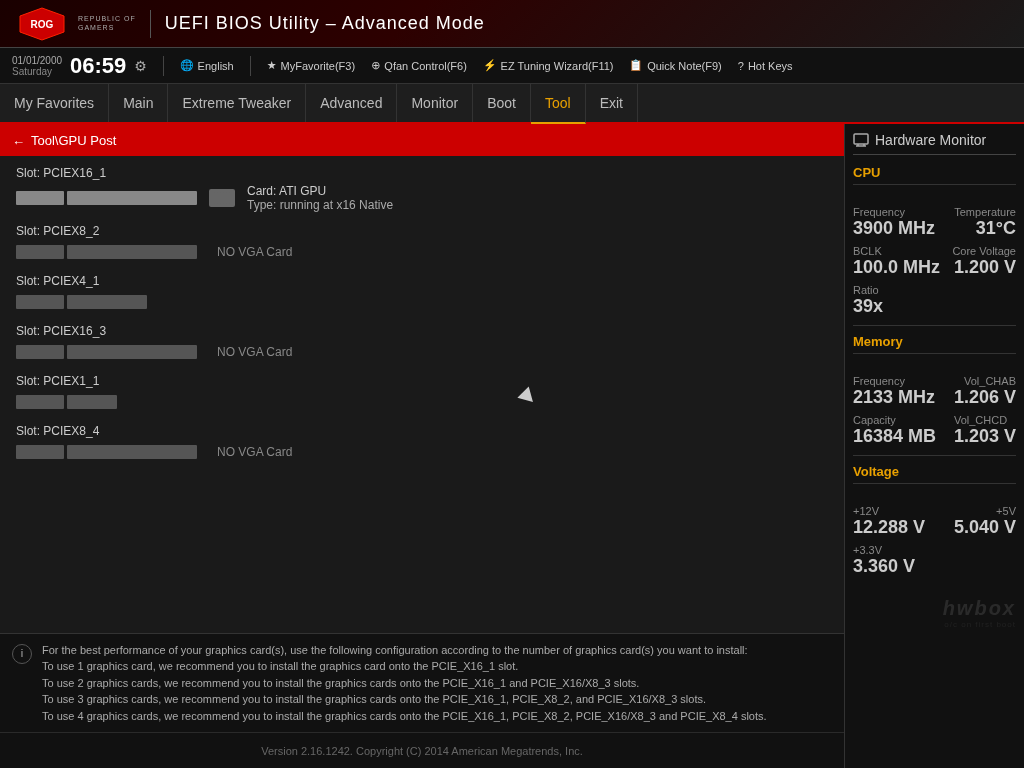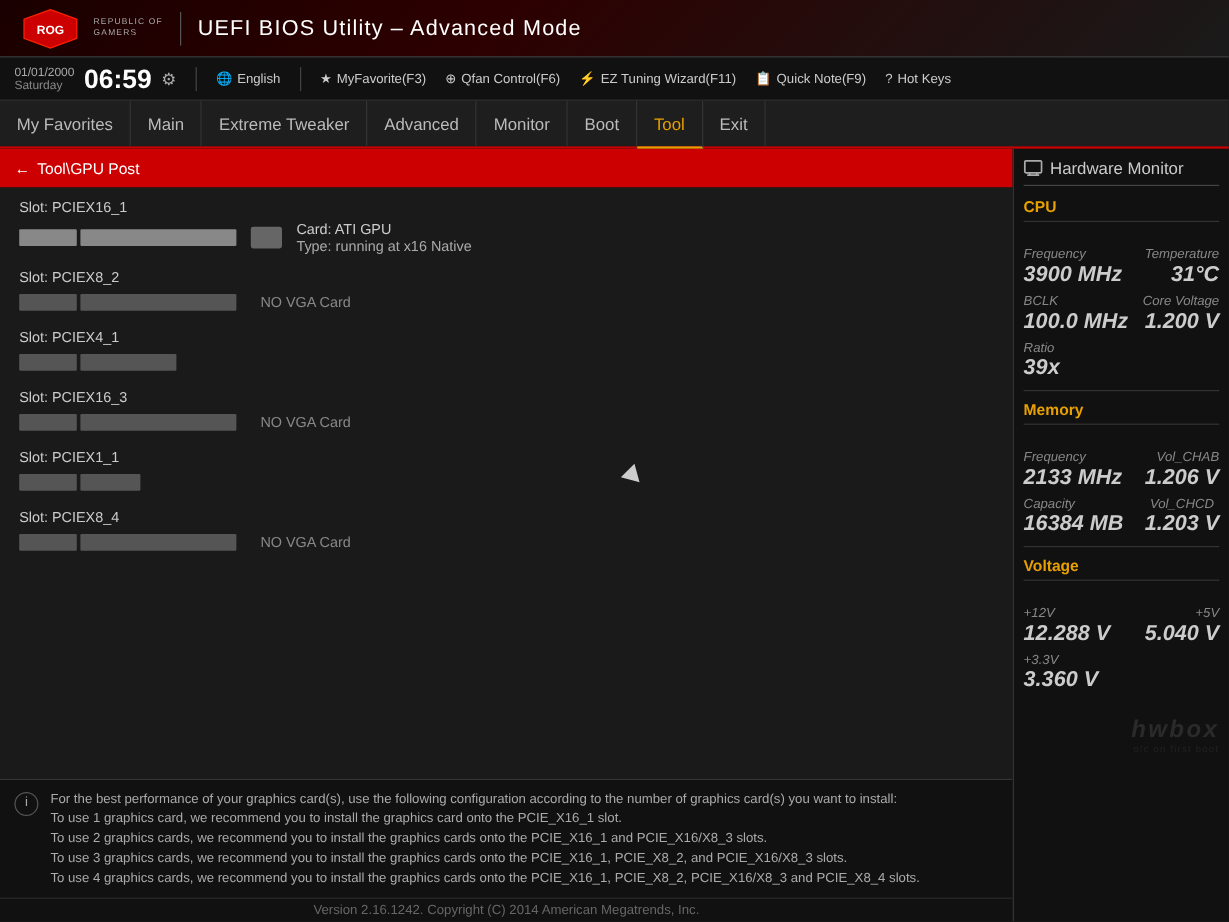--- a/index.html
+++ b/index.html
@@ -196,21 +196,21 @@
       justify-content: center;
       font-size: 11px;
       color: #aaa;
       flex-shrink: 0;
       margin-top: 2px;
     }
 
     
     .version-bar {
       background: #111;
-      height: 20px;
+      height: 36px;
       display: flex;
       align-items: center;
       justify-content: center;
       font-size: 11px;
       color: #666;
       border-top: 1px solid #2a2a2a;
     }
 
     
     .sidebar {
@@ -243,21 +243,20 @@
       color: #ccc;
       margin-bottom: 10px;
       padding-bottom: 6px;
       border-bottom: 1px solid #444;
     }
 
     .hw-row {
       display: flex;
       justify-content: space-between;
       margin-bottom: 6px;
-      font-style: italic;
     }
     .hw-label {
       font-size: 11px;
       color: #888;
     }
     .hw-value {
       font-size: 18px;
       color: #ccc;
       font-weight: bold;
     }
@@ -525,21 +524,21 @@
         <div class="hw-label">Vol_CHAB</div>
         <div class="hw-value">1.206 V</div>
       </div>
     </div>
 
     <div class="hw-row">
       <div>
         <div class="hw-label">Capacity</div>
         <div class="hw-value">16384 MB</div>
       </div>
-      <div style="text-align:center">
+      <div style="text-align:left">
         <div class="hw-label">Vol_CHCD</div>
         <div class="hw-value">1.203 V</div>
       </div>
     </div>
 
     <hr class="hw-divider">
 
     <div class="sidebar-section-title voltage-title">
       <span>Voltage</span>
     </div>

